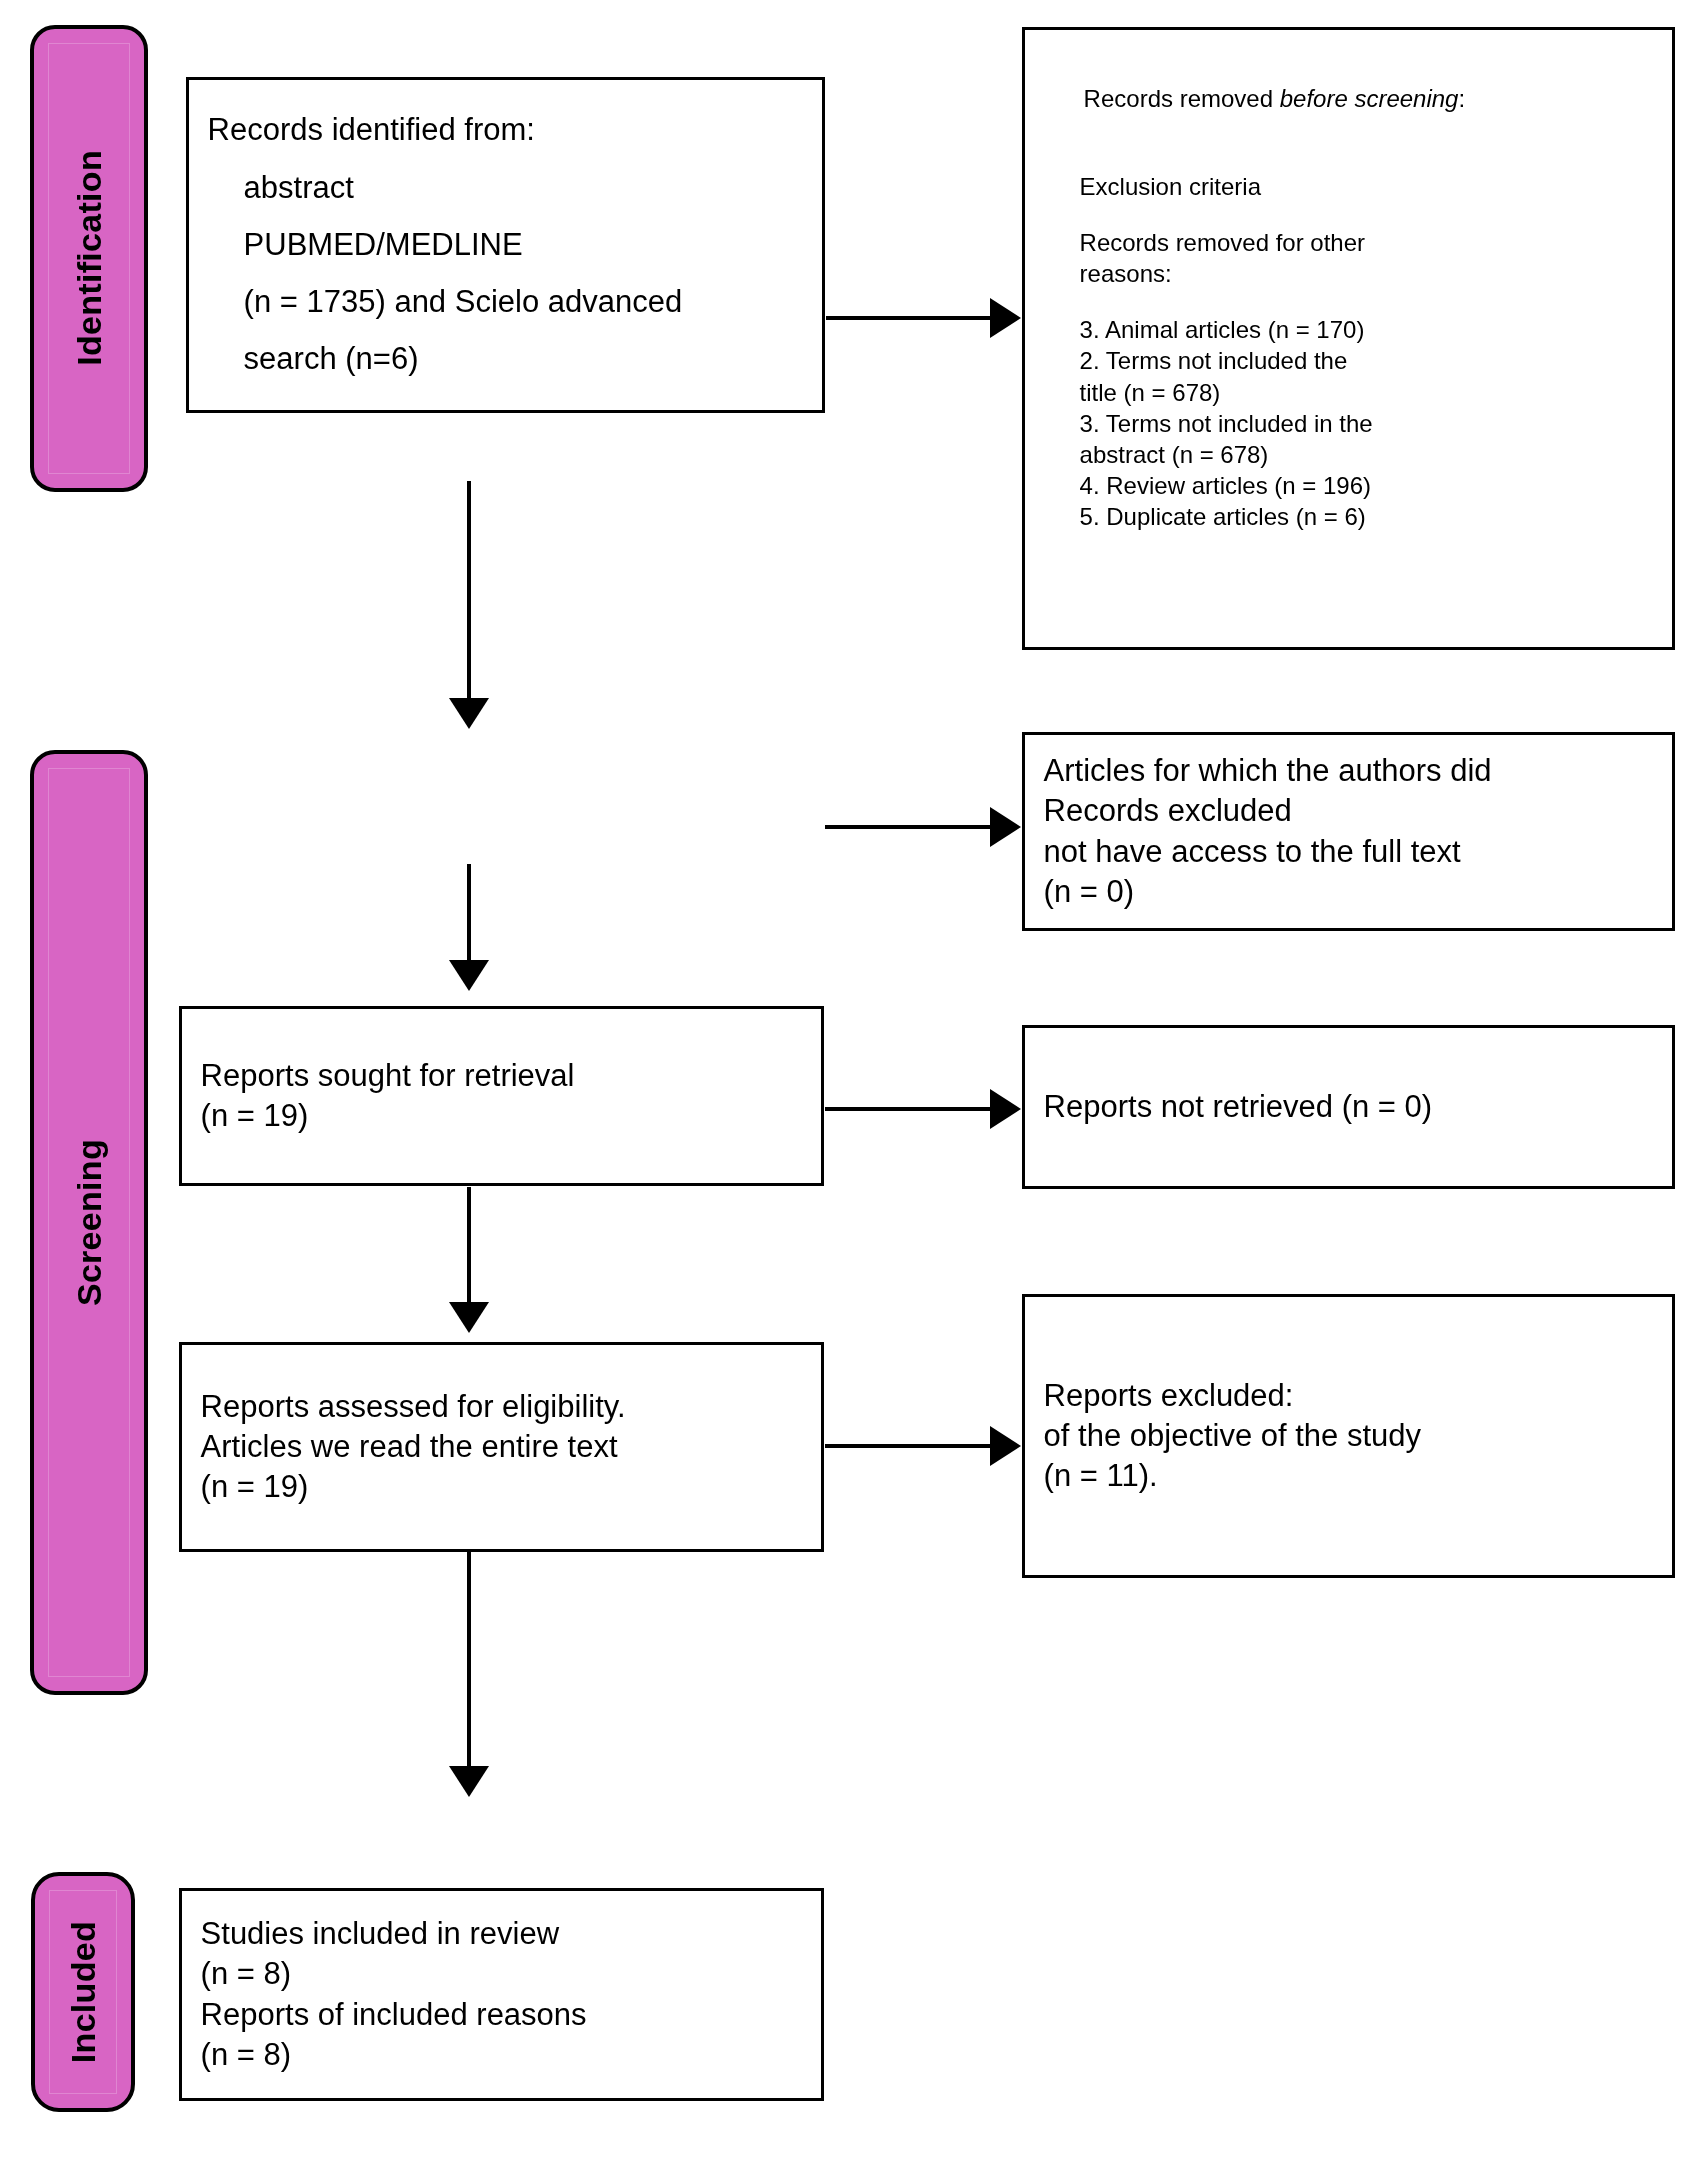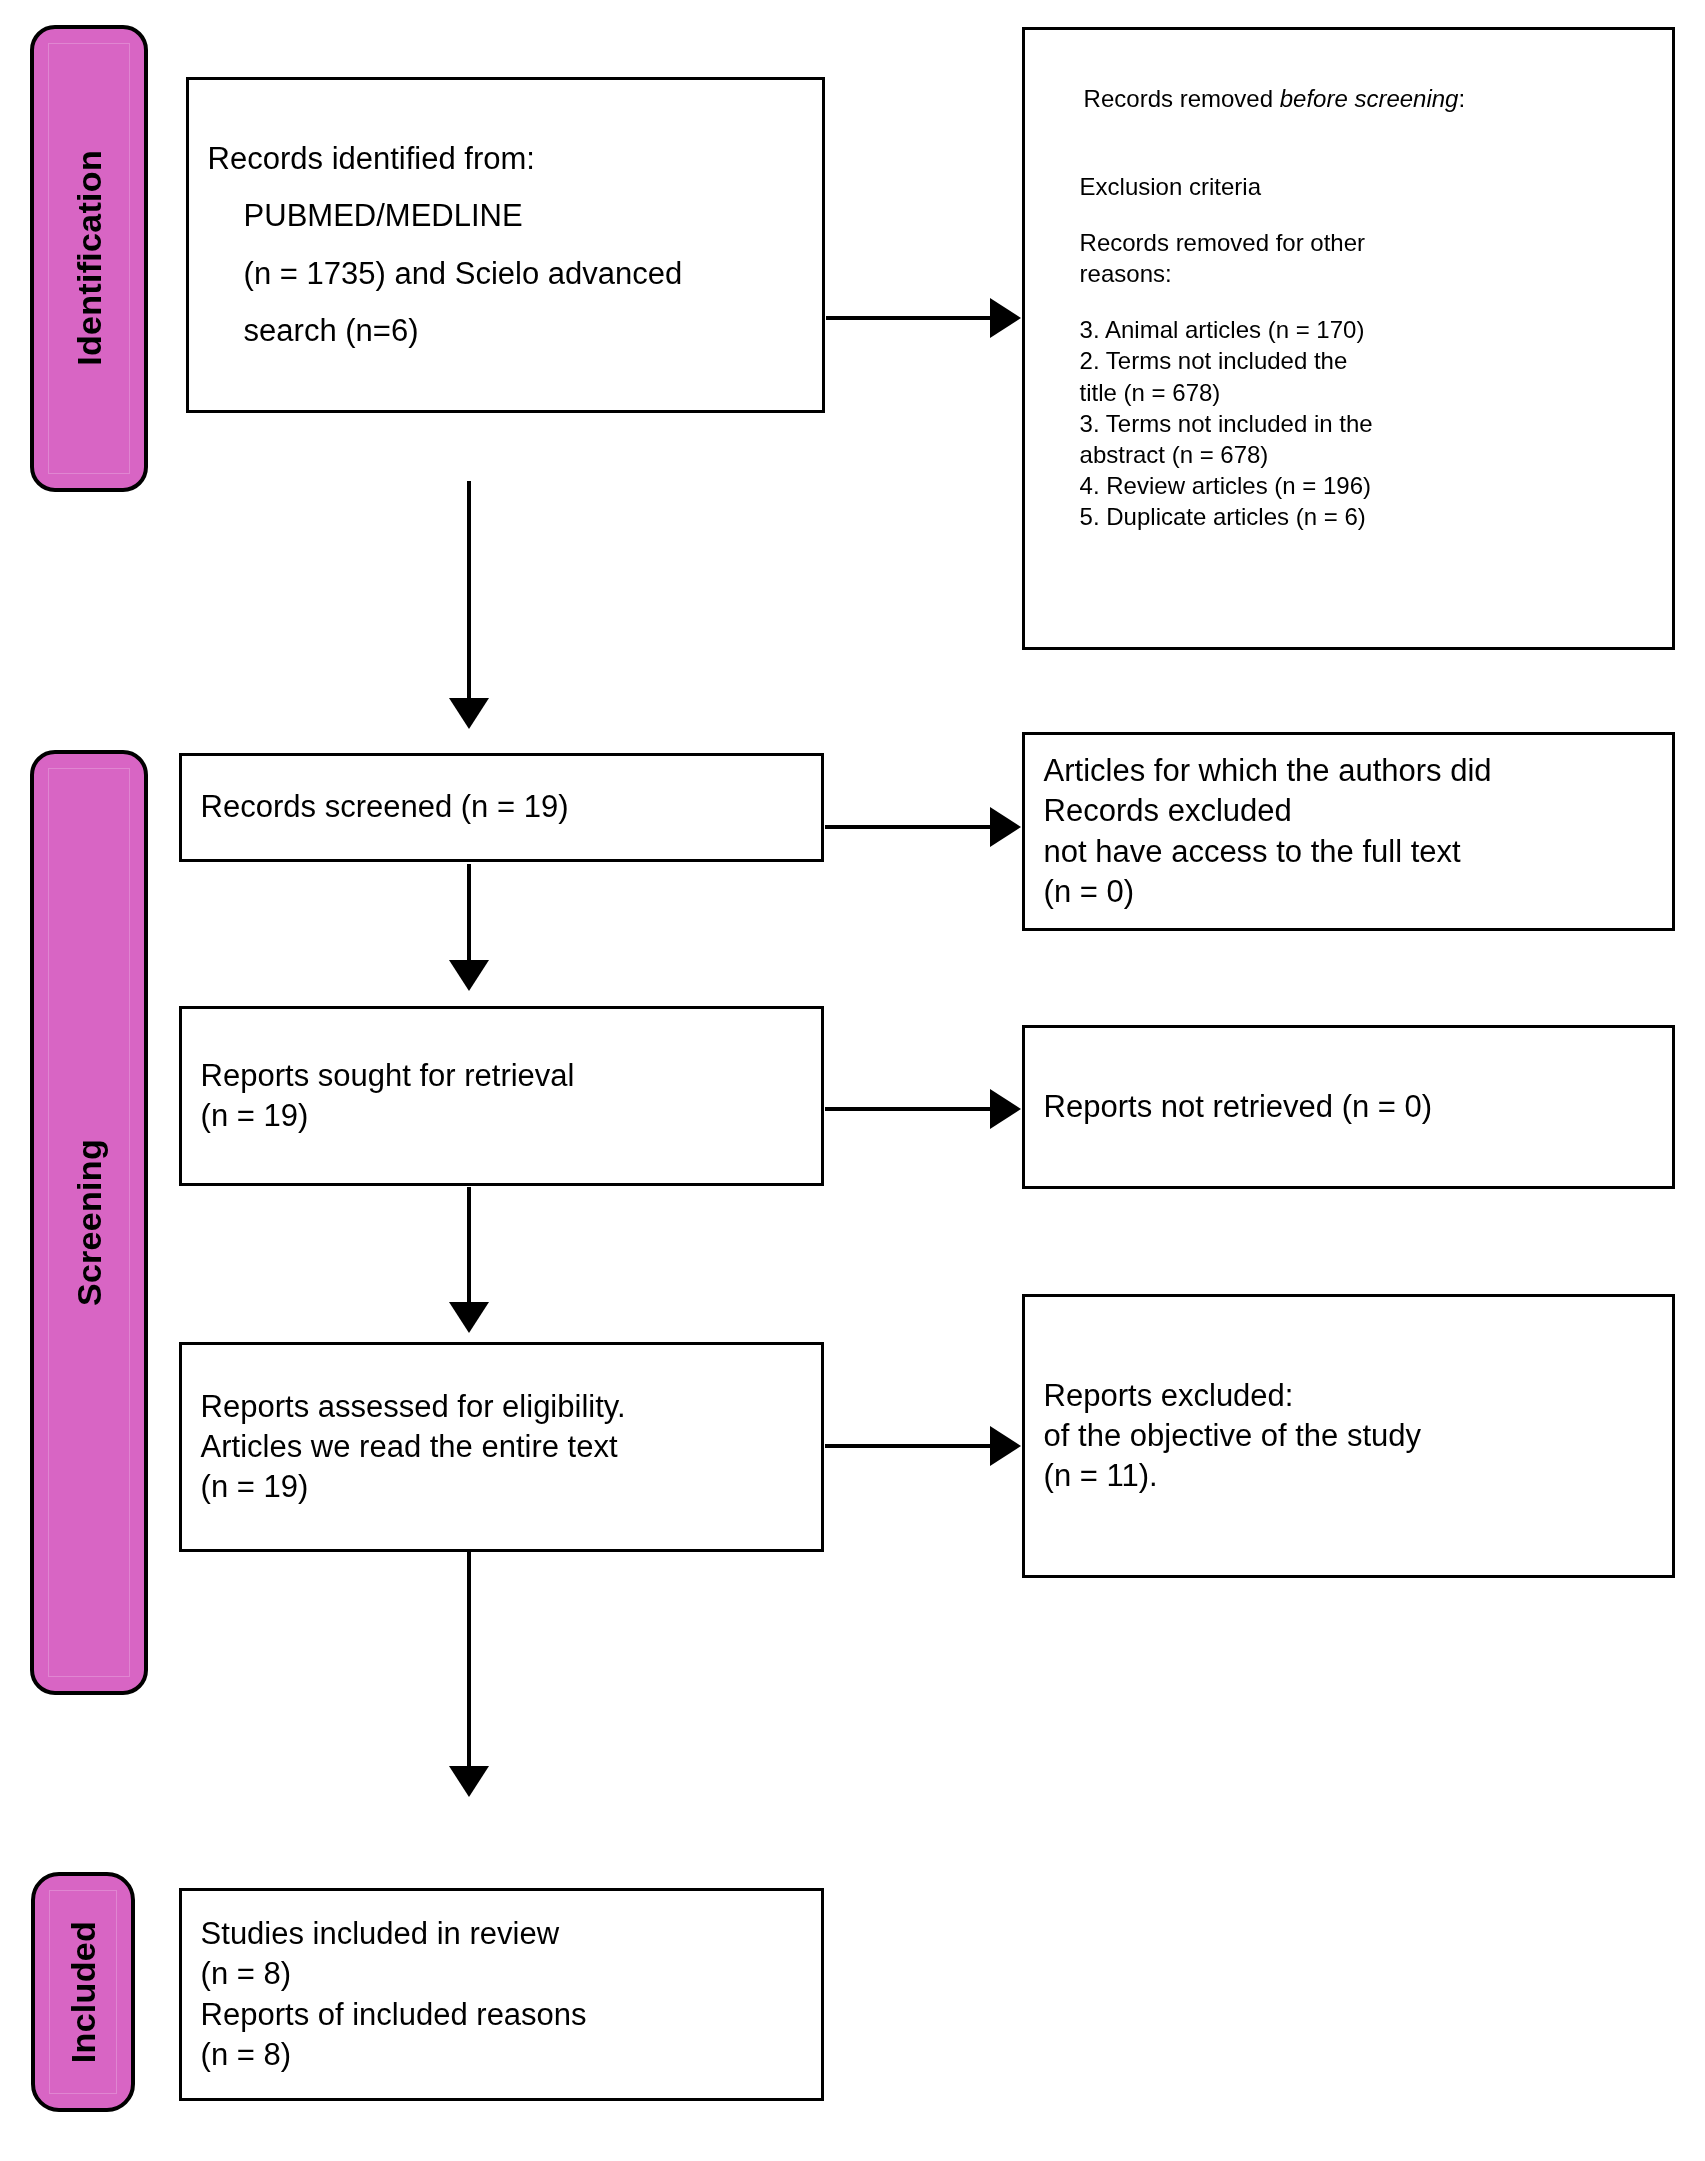--- a/index.html
+++ b/index.html
@@ -114,20 +114,21 @@
 
 <div id="page">
 
   <div class="stage-bar" style="left:30px; top:24.6px; width:118px; height:467px;">
     <div class="inner-edge"></div>
     <div class="stage-label">Identification</div>
   </div>
 
   <div class="flow-box" style="left:186px; top:77px; width:639px; height:336px;gap:17px;">
     <div class="box-text">Records identified from:</div>
+    <div class="box-text indent">abstract</div>
     <div class="box-text indent">PUBMED/MEDLINE</div>
     <div class="box-text indent">(n = 1735) and Scielo advanced</div>
     <div class="box-text indent">search (n=6)</div>
   </div>
 
   <div class="flow-box top-align" style="left:1022px; top:27px; width:653px; height:623px; padding-top:22px;">
     <div class="box-line">
       <span>Records removed </span><span class="italic">before screening</span><span>:</span>
     </div>
     <div class="gap-md"></div>
@@ -149,23 +150,20 @@
   <div class="arrow-right" style="left:990px; top:298px;"></div>
 
   <div class="v-line" style="left:467px; top:481px; width:3.8px; height:219px;"></div>
   <div class="arrow-down" style="left:449px; top:698px;"></div>
 
   <div class="stage-bar" style="left:30px; top:750px; width:118px; height:945px;">
     <div class="inner-edge"></div>
     <div class="stage-label">Screening</div>
   </div>
 
-  <div class="flow-box" style="left:179px; top:753px; width:645px; height:109px;">
-    <div class="box-text">Records screened (n = 19)</div>
-  </div>
 
   <div class="flow-box" style="left:1022px; top:732px; width:653px; height:199px;">
     <div class="box-text">Articles for which the authors did</div>
     <div class="box-text">Records excluded</div>
     <div class="box-text">not have access to the full text</div>
     <div class="box-text">(n = 0)</div>
   </div>
 
   <div class="h-line" style="left:825px; top:825px; width:165px;"></div>
   <div class="arrow-right" style="left:990px; top:807px;"></div>

